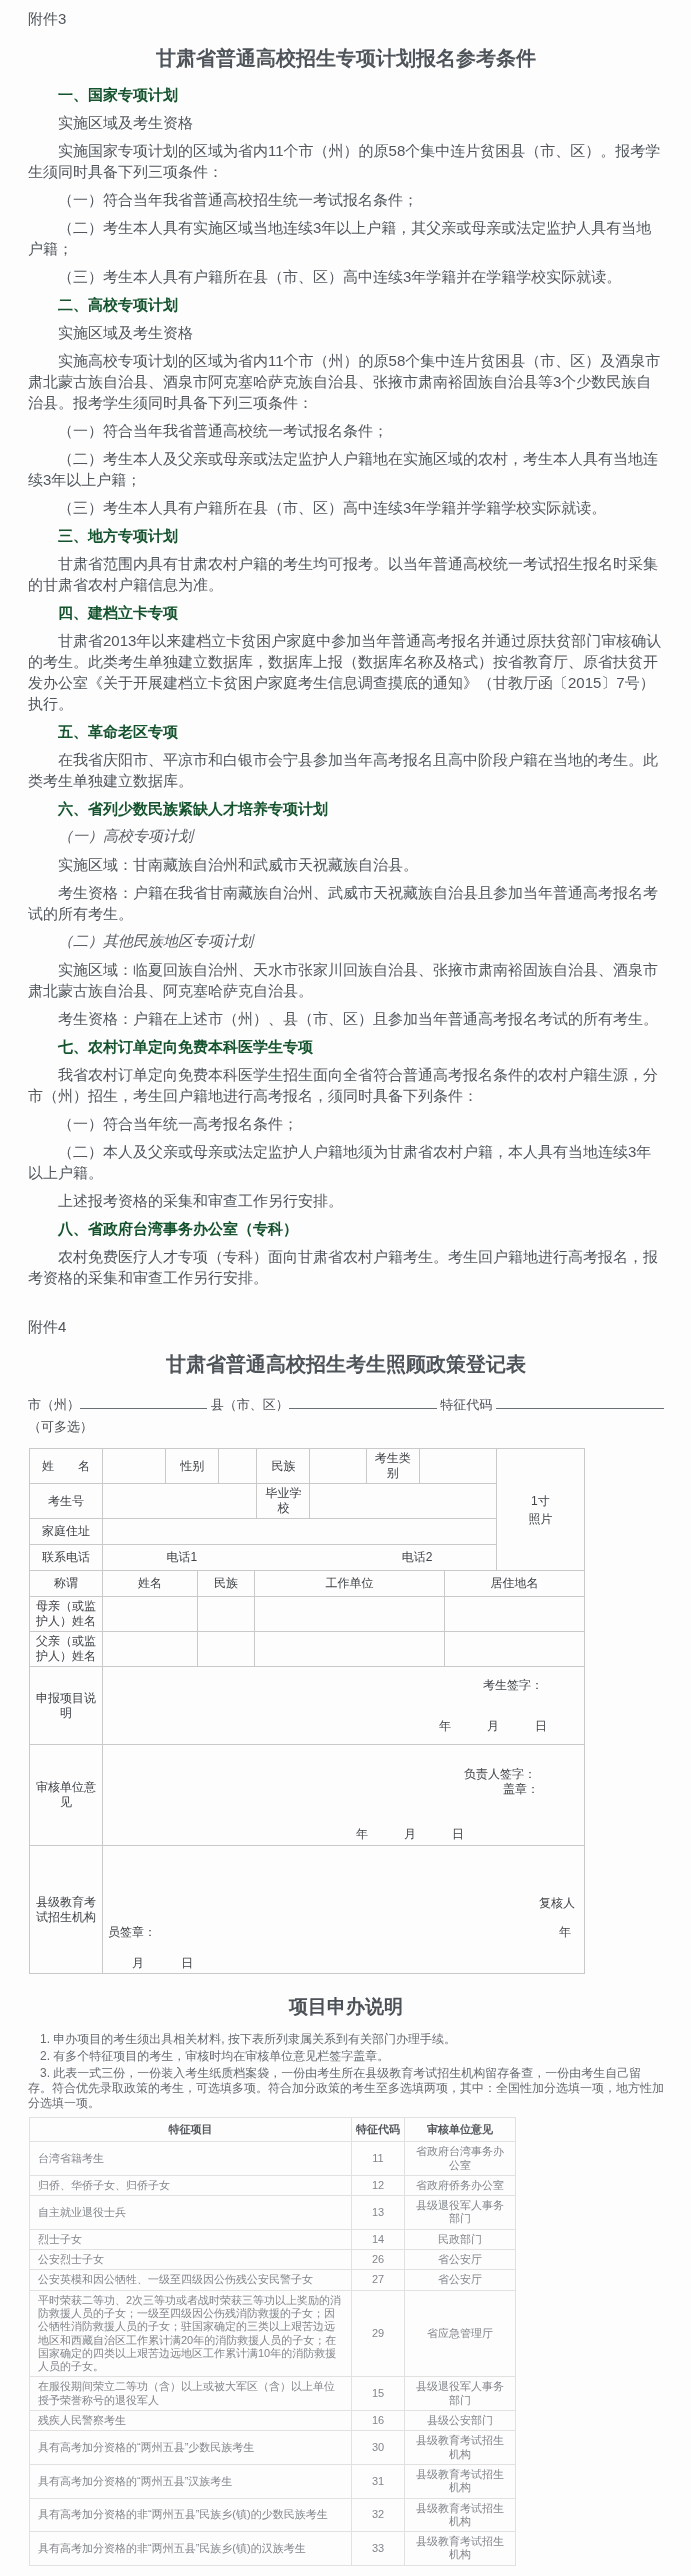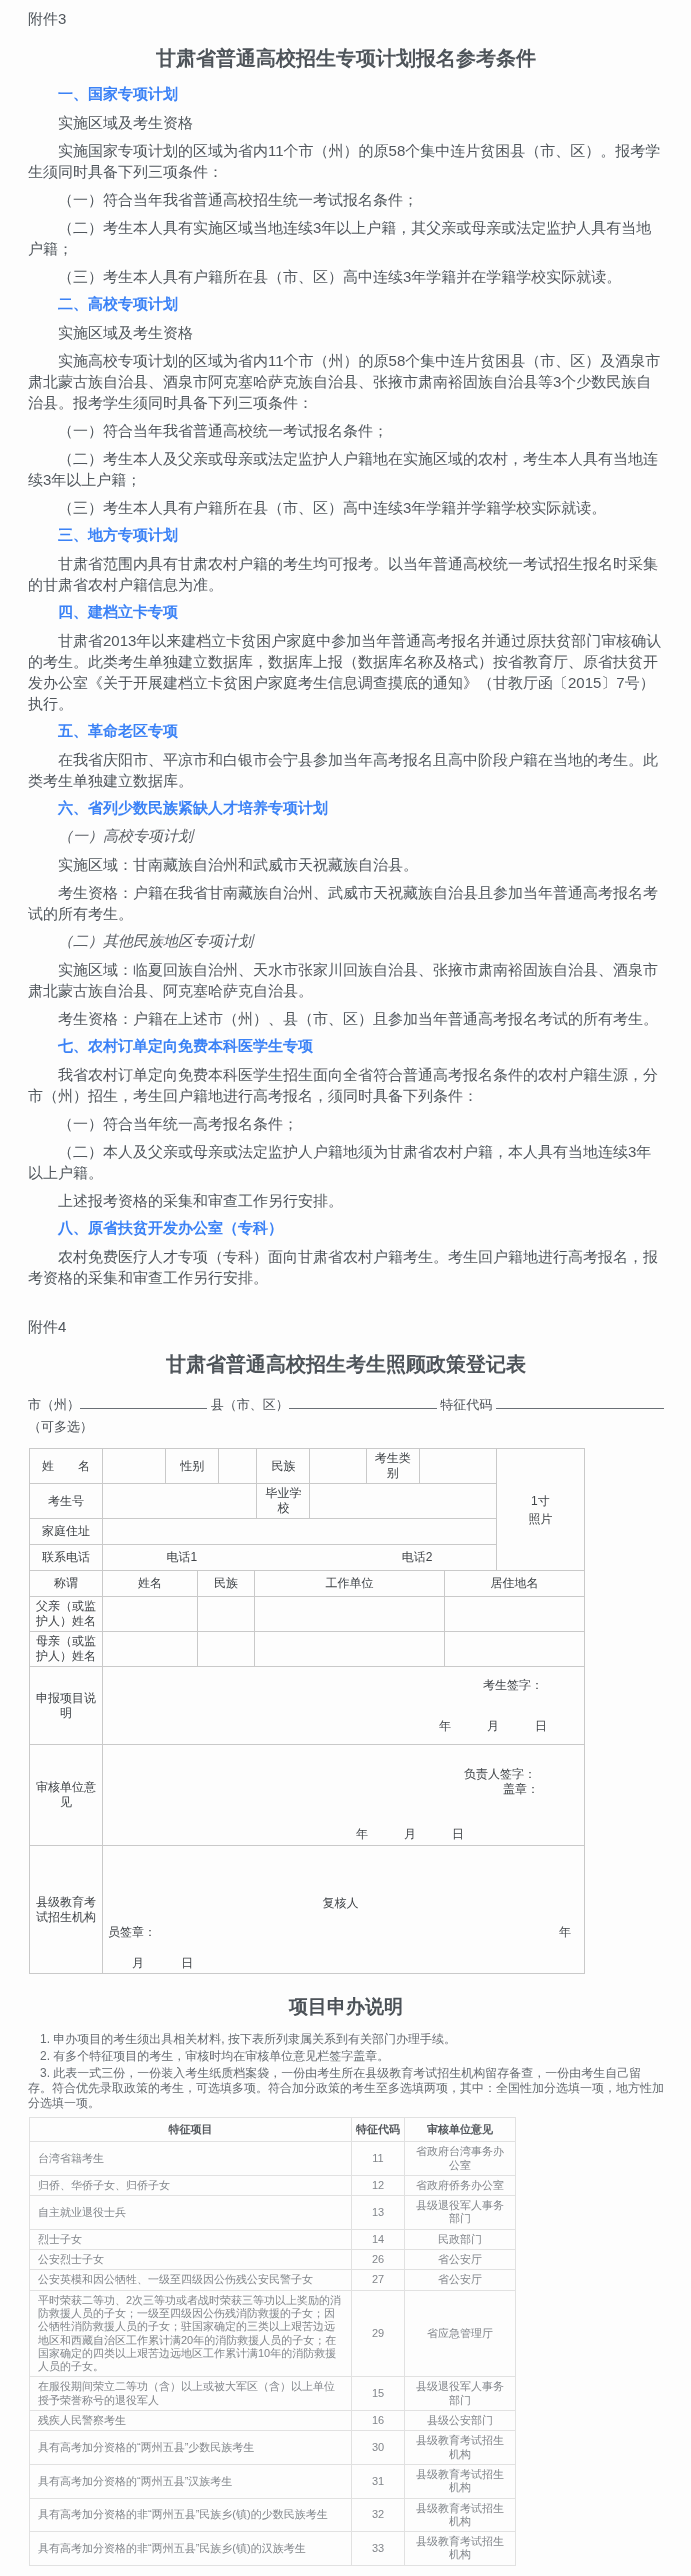--- a/index.html
+++ b/index.html
@@ -3,21 +3,21 @@
 <meta charset="utf-8">
 <style>
   html,body { margin:0; padding:0; background:#fdfdfd; }
   body { width:692px; font-family:"Liberation Sans", sans-serif; color:#51575d; }
   .page { padding:10px 28px 24px 28px; }
 
   
   .att-label { font-size:15px; color:#4f555b; }
   .doc-title { font-size:20px; font-weight:bold; text-align:center; color:#4e545a; margin:16px 0 12px 0; }
   .doc p { font-size:15px; line-height:21px; margin:7px 0; text-indent:2em; color:#51575d; }
-  .doc p.h { font-weight:bold; color:#3b82f6;font-family:Liberation Serif, serif; }
+  .doc p.h { font-weight:bold; color:#14532d; }
   .doc p.k { font-family:"Liberation Serif", serif; font-style:italic; color:#5b6066; }
 
   
   .att4-label { margin-top:30px; }
   .form-title { font-size:20px; font-weight:bold; text-align:center; color:#4e545a; margin:14px 0 16px 0; }
   .form-head { font-size:13px; font-weight:normal; color:#4a4f55; line-height:22px; margin-bottom:10px; }
   .blank { display:inline-block; border-bottom:1px solid #6a6f75; height:13px; vertical-align:baseline; }
   .blank.b1 { width:127px; } .blank.b2 { width:148px; } .blank.b3 { width:168px; }
 
   
@@ -27,21 +27,21 @@
   td.lbl { color:#3f4347; }
   td.val {}
   .photo-cell div { line-height:18px; }
   td.left { text-align:left; }
   .phone2 { margin-left:52%; }
   .sign-line { text-align:right; padding-right:38px; }
   .date-line-r { text-align:right; padding-right:34px; margin-top:26px; }
   .review-sign { text-align:right; padding-right:45px; margin-top:18px; }
   .review-seal { text-align:right; padding-right:42px; }
   .review-date { text-align:right; padding-right:117px; margin-top:30px; }
-  .county-l1 { padding-right:6px;margin-top:48px; }
+  .county-l1 { text-align:right; padding-right:6px;margin-top:48px; }
   .county-l2 { display:flex; justify-content:space-between; padding:14px 10px 0 2px; }
   .county-l3 { text-align:left; padding-left:26px; margin-top:16px; }
   .county-l3 span { margin-right:34px; }
 
   
   .instr-title { font-size:19px; font-weight:bold; text-align:center; color:#4b5157; margin:20px 0 12px 0; }
   .notes p { font-size:12px; line-height:15px; margin:2px 0; text-indent:1em; color:#666b71; }
 
   
   table.codes { border-collapse:collapse; table-layout:fixed; width:486px; margin-top:6px; margin-left:1px; }
@@ -82,21 +82,21 @@
     <p>实施区域：甘南藏族自治州和武威市天祝藏族自治县。</p>
     <p>考生资格：户籍在我省甘南藏族自治州、武威市天祝藏族自治县且参加当年普通高考报名考试的所有考生。</p>
     <p class="k">（二）其他民族地区专项计划</p>
     <p>实施区域：临夏回族自治州、天水市张家川回族自治县、张掖市肃南裕固族自治县、酒泉市肃北蒙古族自治县、阿克塞哈萨克自治县。</p>
     <p>考生资格：户籍在上述市（州）、县（市、区）且参加当年普通高考报名考试的所有考生。</p>
     <p class="h">七、农村订单定向免费本科医学生专项</p>
     <p>我省农村订单定向免费本科医学生招生面向全省符合普通高考报名条件的农村户籍生源，分市（州）招生，考生回户籍地进行高考报名，须同时具备下列条件：</p>
     <p>（一）符合当年统一高考报名条件；</p>
     <p>（二）本人及父亲或母亲或法定监护人户籍地须为甘肃省农村户籍，本人具有当地连续3年以上户籍。</p>
     <p>上述报考资格的采集和审查工作另行安排。</p>
-    <p class="h">八、原省扶贫开发办公室（专科）</p>
+    <p class="h">八、省政府台湾事务办公室（专科）</p>
     <p>农村免费医疗人才专项（专科）面向甘肃省农村户籍考生。考生回户籍地进行高考报名，报考资格的采集和审查工作另行安排。</p>
   </div>
 
   <div class="att-label att4-label">附件4</div>
   <div class="form-title">甘肃省普通高校招生考生照顾政策登记表</div>
 
   <div class="form-head">
     <span>市（州）</span><span class="blank b1"></span>
     <span>县（市、区）</span><span class="blank b2"></span>
     <span>特征代码</span> <span class="blank b3"></span><span>（可多选）</span>
@@ -158,29 +158,29 @@
         <col style="width:140px">
     </colgroup>
     <tbody>
         <tr style="height:26px">
       <td class="lbl">称谓</td>
       <td class="lbl">姓名</td>
       <td class="lbl">民族</td>
       <td class="lbl">工作单位</td>
       <td class="lbl">居住地名</td>
     </tr>
+    <tr style="height:32px">
+      <td class="lbl">母亲（或监护人）姓名</td>
+      <td></td>
+      <td></td>
+      <td></td>
+      <td></td>
+    </tr>
     <tr style="height:34px">
       <td class="lbl">父亲（或监护人）姓名</td>
-      <td></td>
-      <td></td>
-      <td></td>
-      <td></td>
-    </tr>
-    <tr style="height:32px">
-      <td class="lbl">母亲（或监护人）姓名</td>
       <td></td>
       <td></td>
       <td></td>
       <td></td>
     </tr>
   </tbody>
     </table>
 
   <table class="ftable joined">
     <colgroup>

